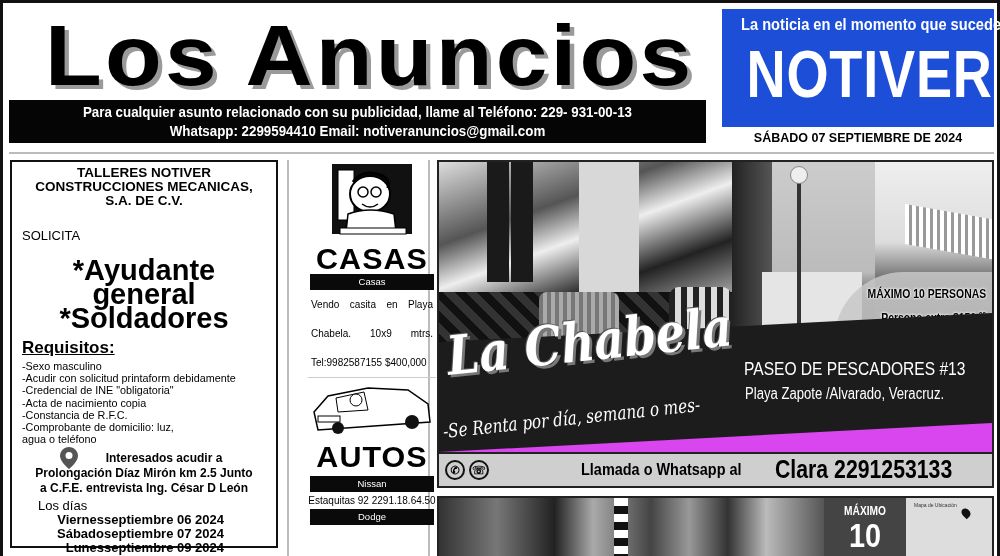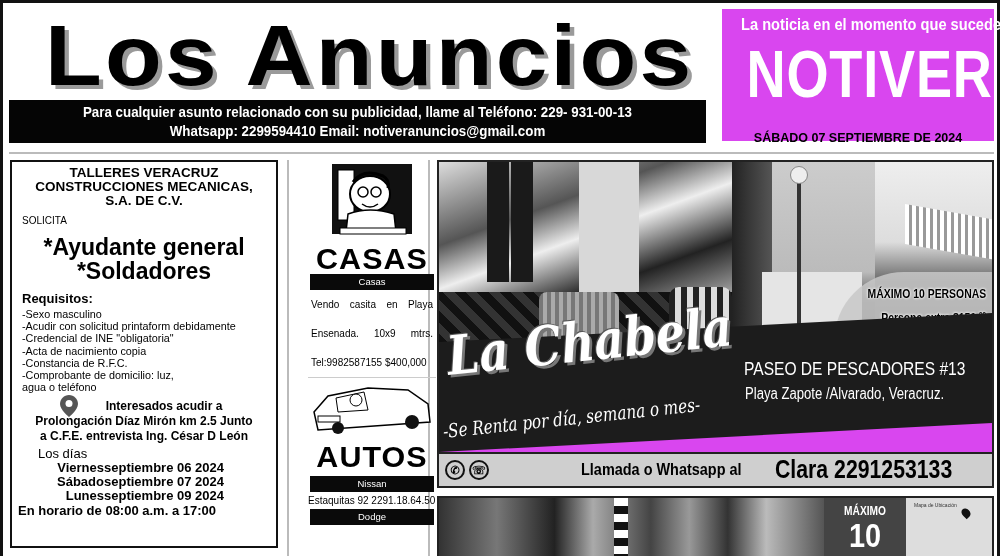--- a/index.html
+++ b/index.html
@@ -8,53 +8,53 @@
   .page-frame { position: absolute; left: 0; top: 0; width: 1000px; height: 556px; border: 3px solid #111; border-bottom: none; }
 
   
   .masthead-title { position: absolute; left: 45px; top: 10px; width: 640px; height: 90px;
     font-family: "Liberation Sans", sans-serif; font-weight: 900; font-size: 86px; letter-spacing: 3px;
     line-height: 90px; color: #000; text-shadow: 4px 4px 0 #9a9a9a; white-space: nowrap; transform: scaleX(1.08); transform-origin: left center; }
   .contact-bar { position: absolute; left: 9px; top: 100px; width: 697px; height: 43px; background: #050505; color: #fff;
     text-align: center; font-size: 14.5px; line-height: 19px; padding-top: 3px; font-weight: bold; }
   .contact-bar div { transform: scaleX(0.92); }
 
-  .notiver-box { position: absolute; left: 722px; top: 9px; width: 272px; height: 132px; background: #d946ef; color: #fff; text-align: center; }
+  .notiver-box { position: absolute; left: 722px; top: 9px; width: 272px; height: 118px; background: #1d4ed8; color: #fff; text-align: center; }
   .notiver-tagline { font-size: 17px; font-weight: bold; margin-top: 6px; transform: scaleX(0.86); white-space: nowrap; }
   .notiver-name { font-size: 66px; font-weight: 900; line-height: 66px; margin-top: 6px; letter-spacing: 1px; transform: scaleX(0.82); }
   .issue-date { position: absolute; left: 722px; top: 131px; width: 272px; text-align: center; font-size: 12.5px; font-weight: bold; }
 
   .rule-top { position: absolute; left: 9px; top: 152px; width: 985px; height: 2px; background: #bbb; }
 
   
   .job-ad { position: absolute; left: 10px; top: 160px; width: 268px; height: 388px; border: 2px solid #111; padding: 4px 6px; }
   .job-company { text-align: center; font-weight: bold; font-size: 13.5px; line-height: 14px; }
-  .job-solicita { font-size: 10px; margin-top: 7px; margin-left: 4px; }
-  .job-positions { text-align: center; font-weight: bold; font-size: 23px; line-height: 24px; margin-top: 9px; }
-  .req-title { font-weight: bold; font-size: 13px; margin-top: 8px; margin-left: 4px; }
+  .job-solicita { font-size: 13px; margin-top: 20px; margin-left: 4px; }
+  .job-positions { text-align: center; font-weight: bold; font-size: 29px; line-height: 24px; margin-top: 15px; }
+  .req-title { font-weight: bold; font-size: 17px; text-decoration: underline; margin-top: 8px; margin-left: 4px; }
   .req-list { list-style: none; font-size: 10.8px; line-height: 12.2px; margin-left: 4px; margin-top: 2px; }
   .apply-block { position: relative; margin-top: 6px; text-align: center; font-weight: bold; font-size: 12px; line-height: 15px; }
   .apply-line1 { padding-left: 40px; }
   .pin-icon { position: absolute; left: 42px; top: -4px; width: 18px; height: 22px; }
   .days-label { font-size: 13px; margin-left: 20px; line-height: 15px; margin-top: 2px; }
   .days-table { margin-left: 20px; font-weight: bold; font-size: 13px; line-height: 14px; }
   .days-row { display: flex; }
   .days-row .d { width: 66px; text-align: right; }
   .hours { font-weight: bold; font-size: 13px; line-height: 15px; }
 
   .vrule { position: absolute; top: 160px; width: 2px; height: 396px; background: #bbb; }
 
   
   .classified-col { position: absolute; left: 308px; top: 160px; width: 128px; height: 396px; }
   .cartoon { width: 100%; height: 80px; position: relative; }
   .section-word { text-align: center; font-weight: 900; font-size: 29px; line-height: 30px; letter-spacing: 1px; transform: scaleX(1.05); }
   .cat-bar { background: #0a0a0a; color: #fff; text-align: center; font-size: 9.5px; height: 16px; line-height: 16px; margin: 0 2px; }
   .listing-text { font-size: 10px; line-height: 29px; text-align: justify; text-align-last: justify; padding: 0 3px; }
   .listing-text.last { text-align-last: left; border-bottom: 1px solid #ccc; }
-  .auto-listing { font-size: 10px; line-height: 17px; text-align: left; }
+  .auto-listing { font-size: 10px; line-height: 17px; text-align: center; }
 
   
   .rental-ad { position: absolute; left: 437px; top: 160px; width: 557px; height: 328px; border: 2px solid #222; background: #d946ef; overflow: hidden; }
   .photo-interior { position: absolute; left: 0; top: 0; width: 293px; height: 228px;
     background: linear-gradient(160deg, #ddd 0%, #555 25%, #eee 38%, #222 55%, #999 70%, #444 100%); }
   .photo-interior .curtain { position: absolute; top: 0; width: 22px; height: 120px; background: #1a1a1a; }
   .photo-interior .wall { position: absolute; left: 140px; top: 0; width: 60px; height: 150px; background: #d8d8d8; }
   .photo-interior .floor { position: absolute; left: 0; top: 130px; width: 293px; height: 98px; background: repeating-linear-gradient(45deg, #111 0 8px, #333 8px 16px); }
   .photo-interior .sofa { position: absolute; left: 100px; top: 130px; width: 80px; height: 50px; background: repeating-linear-gradient(90deg, #777 0 4px, #aaa 4px 8px); border-radius: 8px; }
   .photo-interior .chair { position: absolute; left: 230px; top: 125px; width: 63px; height: 55px; background: repeating-linear-gradient(90deg, #222 0 6px, #ddd 6px 12px); border-radius: 10px; }
@@ -106,21 +106,21 @@
 <div class="notiver-box">
   <div class="notiver-tagline">La noticia en el momento que sucede</div>
   <div class="notiver-name">NOTIVER</div>
 </div>
 <div class="issue-date">SÁBADO 07 SEPTIEMBRE DE 2024</div>
 
 <div class="rule-top"></div>
 
 <div class="job-ad">
   <div class="job-company">
-    <div>TALLERES VERACRUZ</div>
+    <div>TALLERES NOTIVER</div>
     <div>CONSTRUCCIONES MECANICAS,</div>
     <div>S.A. DE C.V.</div>
   </div>
   <div class="job-solicita">SOLICITA</div>
   <div class="job-positions">
     <div>*Ayudante general</div>
     <div>*Soldadores</div>
   </div>
   <div class="req-title">Requisitos:</div>
   <ul class="req-list">
@@ -170,21 +170,21 @@
     <path d="M45 22 Q55 8 75 16 Q82 20 80 28" fill="none" stroke="#000" stroke-width="3"></path>
     <circle cx="55" cy="32" r="5" fill="#fff" stroke="#000" stroke-width="1.5"></circle>
     <circle cx="68" cy="32" r="5" fill="#fff" stroke="#000" stroke-width="1.5"></circle>
     <path d="M54 44 Q62 50 70 44" fill="none" stroke="#000" stroke-width="1.5"></path>
     <path d="M40 54 Q62 46 86 54 L88 72 L38 72 Z" fill="#fff" stroke="#000" stroke-width="1.5"></path>
     <rect x="32" y="68" width="66" height="6" fill="#fff" stroke="#000"></rect>
   </svg>
   <div class="section-word">CASAS</div>
   <div class="cat-bar">Casas</div>
   <div class="listing-text">Vendo casita en Playa</div>
-  <div class="listing-text">Ensenada. 10x9 mtrs.</div>
+  <div class="listing-text">Chabela. 10x9 mtrs.</div>
   <div class="listing-text last">Tel:9982587155 $400,000</div>
   <svg class="cartoon" style="height:56px;margin-top:4px" viewBox="0 0 128 56">
     <path d="M6 30 L20 14 L60 6 L100 8 L120 22 L122 40 L10 48 Z" fill="#fff" stroke="#000" stroke-width="1.5"></path>
     <path d="M28 16 L56 10 L60 28 L30 30 Z" fill="#fff" stroke="#000"></path>
     <circle cx="48" cy="18" r="6" fill="#fff" stroke="#000"></circle>
     <circle cx="104" cy="40" r="7" fill="#111"></circle>
     <circle cx="30" cy="46" r="6" fill="#111"></circle>
     <rect x="10" y="34" width="22" height="6" fill="#fff" stroke="#000"></rect>
   </svg>
   <div class="section-word">AUTOS</div>

